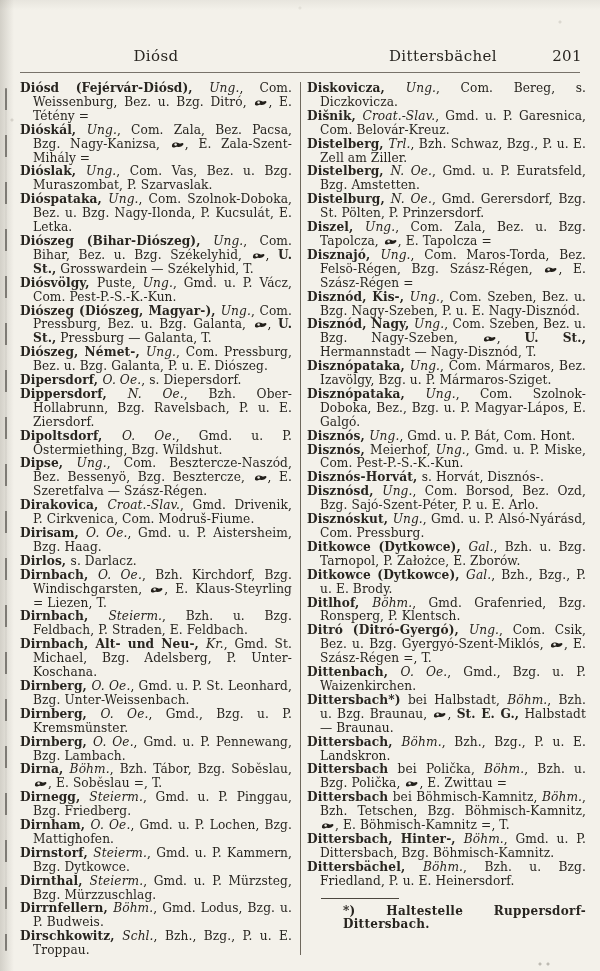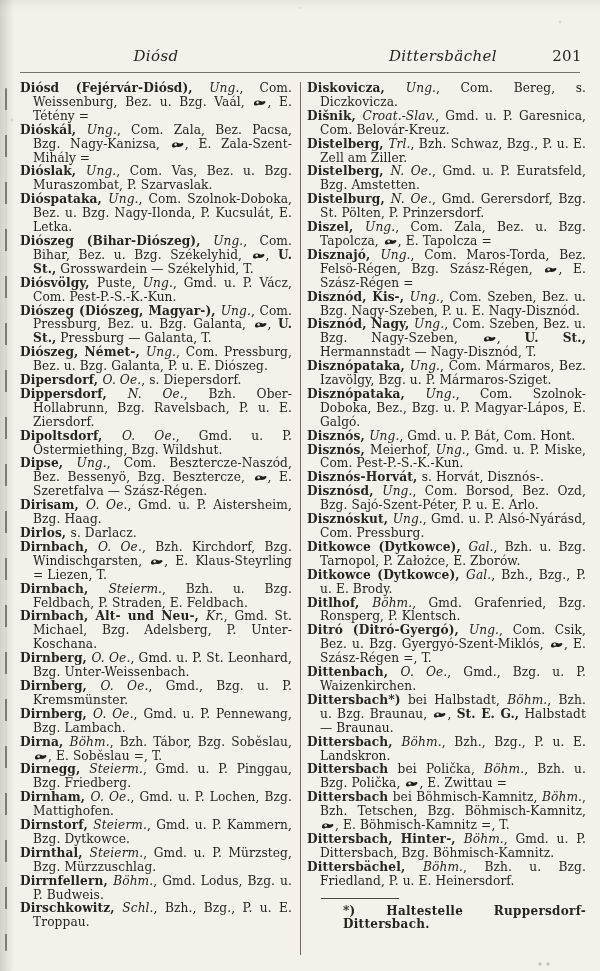--- a/index.html
+++ b/index.html
@@ -28,23 +28,23 @@
   .edge-line{
     position:absolute;left:5px;top:88px;bottom:20px;width:2px;
     background:repeating-linear-gradient(180deg,
       rgba(45,42,37,.55) 0 22px, rgba(45,42,37,.05) 22px 47px);
     border-radius:1px;
   }
   .running-head{
     position:absolute;top:47px;left:20px;right:18px;height:20px;
     font-size:15px;letter-spacing:.4px;
   }
-  .head-left{position:absolute;left:0;width:272px;text-align:center;font-style:italic;}
+  .head-left{position:absolute;left:0;width:272px;text-align:center;}
   .head-center{position:absolute;left:16px;right:0;text-align:right;}
-  .head-right{position:absolute;right:0;width:278px;text-align:center;font-style:italic;}
+  .head-right{position:absolute;right:0;width:278px;text-align:center;}
   .head-rule{
     position:absolute;top:72px;left:20px;right:20px;height:1px;
     background:#58534a;opacity:.8;
   }
   .columns{
     position:absolute;top:82px;left:20px;right:13px;bottom:12px;
     display:flex;
   }
   .col{
     font-size:12.2px;line-height:13.9px;
@@ -81,21 +81,21 @@
 
   <header class="running-head">
     <span class="head-left">Diósd</span>
     <span class="head-center">201</span>
     <span class="head-right">Dittersbächel</span>
   </header>
   <div class="head-rule"></div>
 
   <div class="columns">
     <div class="col col-left" id="col-left">
-        <p class="entry"><span class="b">Diósd (Fejérvár-Diósd), </span><span class="i">Ung.</span><span>, Com. Weissenburg, Bez. u. Bzg. Vaál, </span><svg class="posthorn" width="13" height="8" viewBox="0 0 26 16" xmlns="http://www.w3.org/2000/svg">
+        <p class="entry"><span class="b">Diósd (Fejérvár-Diósd), </span><span class="i">Ung.</span><span>, Com. Weissenburg, Bez. u. Bzg. Ditró, </span><svg class="posthorn" width="13" height="8" viewBox="0 0 26 16" xmlns="http://www.w3.org/2000/svg">
       <path d="M2 11 C1 6 5 2 11 3 C15 3.7 17 6 21 4.5 C24 3.4 26.2 5 24 8 C21.5 11.5 17 12.6 12.5 11.5 C9 10.8 7 13.6 4.5 13 C2.8 12.6 2.3 12.2 2 11 Z" fill="#23201b"></path>
       <circle cx="9.2" cy="7.1" r="2.5" fill="#f3f1ea"></circle>
     </svg><span>, E. Tétény =</span></p>
         <p class="entry"><span class="b">Dióskál, </span><span class="i">Ung.</span><span>, Com. Zala, Bez. Pacsa, Bzg. Nagy-Kanizsa, </span><svg class="posthorn" width="13" height="8" viewBox="0 0 26 16" xmlns="http://www.w3.org/2000/svg">
       <path d="M2 11 C1 6 5 2 11 3 C15 3.7 17 6 21 4.5 C24 3.4 26.2 5 24 8 C21.5 11.5 17 12.6 12.5 11.5 C9 10.8 7 13.6 4.5 13 C2.8 12.6 2.3 12.2 2 11 Z" fill="#23201b"></path>
       <circle cx="9.2" cy="7.1" r="2.5" fill="#f3f1ea"></circle>
     </svg><span>, E. Zala-Szent-Mihály =</span></p>
         <p class="entry"><span class="b">Dióslak, </span><span class="i">Ung.</span><span>, Com. Vas, Bez. u. Bzg. Muraszombat, P. Szarvaslak.</span></p>
         <p class="entry"><span class="b">Dióspataka, </span><span class="i">Ung.</span><span>, Com. Szolnok-Doboka, Bez. u. Bzg. Nagy-Ilonda, P. Kucsulát, E. Letka.</span></p>
         <p class="entry"><span class="b">Diószeg (Bihar-Diószeg), </span><span class="i">Ung.</span><span>, Com. Bihar, Bez. u. Bzg. Székelyhid, </span><svg class="posthorn" width="13" height="8" viewBox="0 0 26 16" xmlns="http://www.w3.org/2000/svg">
@@ -108,20 +108,21 @@
       <circle cx="9.2" cy="7.1" r="2.5" fill="#f3f1ea"></circle>
     </svg><span>, </span><span class="b">U. St.,</span><span> Pressburg — Galanta, T.</span></p>
         <p class="entry"><span class="b">Diószeg, Német-, </span><span class="i">Ung.</span><span>, Com. Pressburg, Bez. u. Bzg. Galanta, P. u. E. Diószeg.</span></p>
         <p class="entry"><span class="b">Dipersdorf, </span><span class="i">O. Oe.</span><span>, s. Diepersdorf.</span></p>
         <p class="entry"><span class="b">Dippersdorf, </span><span class="i">N. Oe.</span><span>, Bzh. Ober-Hollabrunn, Bzg. Ravelsbach, P. u. E. Ziersdorf.</span></p>
         <p class="entry"><span class="b">Dipoltsdorf, </span><span class="i">O. Oe.</span><span>, Gmd. u. P. Ostermiething, Bzg. Wildshut.</span></p>
         <p class="entry"><span class="b">Dipse, </span><span class="i">Ung.</span><span>, Com. Besztercze-Naszód, Bez. Bessenyö, Bzg. Besztercze, </span><svg class="posthorn" width="13" height="8" viewBox="0 0 26 16" xmlns="http://www.w3.org/2000/svg">
       <path d="M2 11 C1 6 5 2 11 3 C15 3.7 17 6 21 4.5 C24 3.4 26.2 5 24 8 C21.5 11.5 17 12.6 12.5 11.5 C9 10.8 7 13.6 4.5 13 C2.8 12.6 2.3 12.2 2 11 Z" fill="#23201b"></path>
       <circle cx="9.2" cy="7.1" r="2.5" fill="#f3f1ea"></circle>
     </svg><span>, E. Szeretfalva — Szász-Régen.</span></p>
+        <p class="entry"><span class="b">Dirakovica, </span><span class="i">Croat.-Slav.</span><span>, Gmd. Drivenik, P. Cirkvenica, Com. Modruš-Fiume.</span></p>
         <p class="entry"><span class="b">Dirisam, </span><span class="i">O. Oe.</span><span>, Gmd. u. P. Aistersheim, Bzg. Haag.</span></p>
         <p class="entry"><span class="b">Dirlos, </span><span>s. Darlacz.</span></p>
         <p class="entry"><span class="b">Dirnbach, </span><span class="i">O. Oe.</span><span>, Bzh. Kirchdorf, Bzg. Windischgarsten, </span><svg class="posthorn" width="13" height="8" viewBox="0 0 26 16" xmlns="http://www.w3.org/2000/svg">
       <path d="M2 11 C1 6 5 2 11 3 C15 3.7 17 6 21 4.5 C24 3.4 26.2 5 24 8 C21.5 11.5 17 12.6 12.5 11.5 C9 10.8 7 13.6 4.5 13 C2.8 12.6 2.3 12.2 2 11 Z" fill="#23201b"></path>
       <circle cx="9.2" cy="7.1" r="2.5" fill="#f3f1ea"></circle>
     </svg><span>, E. Klaus-Steyrling = Liezen, T.</span></p>
         <p class="entry"><span class="b">Dirnbach, </span><span class="i">Steierm.</span><span>, Bzh. u. Bzg. Feldbach, P. Straden, E. Feldbach.</span></p>
         <p class="entry"><span class="b">Dirnbach, Alt- und Neu-, </span><span class="i">Kr.</span><span>, Gmd. St. Michael, Bzg. Adelsberg, P. Unter-Koschana.</span></p>
         <p class="entry"><span class="b">Dirnberg, </span><span class="i">O. Oe.</span><span>, Gmd. u. P. St. Leonhard, Bzg. Unter-Weissenbach.</span></p>
         <p class="entry"><span class="b">Dirnberg, </span><span class="i">O. Oe.</span><span>, Gmd., Bzg. u. P. Kremsmünster.</span></p>

